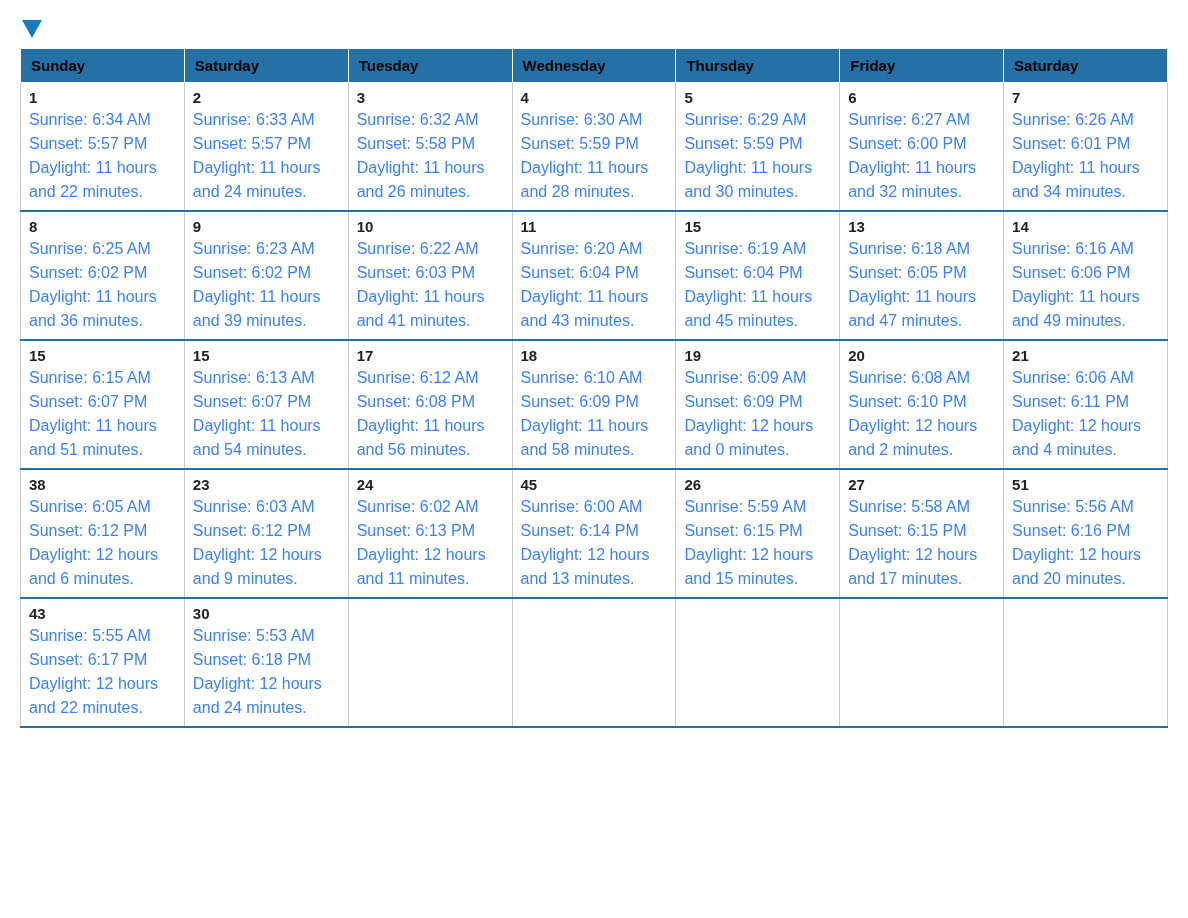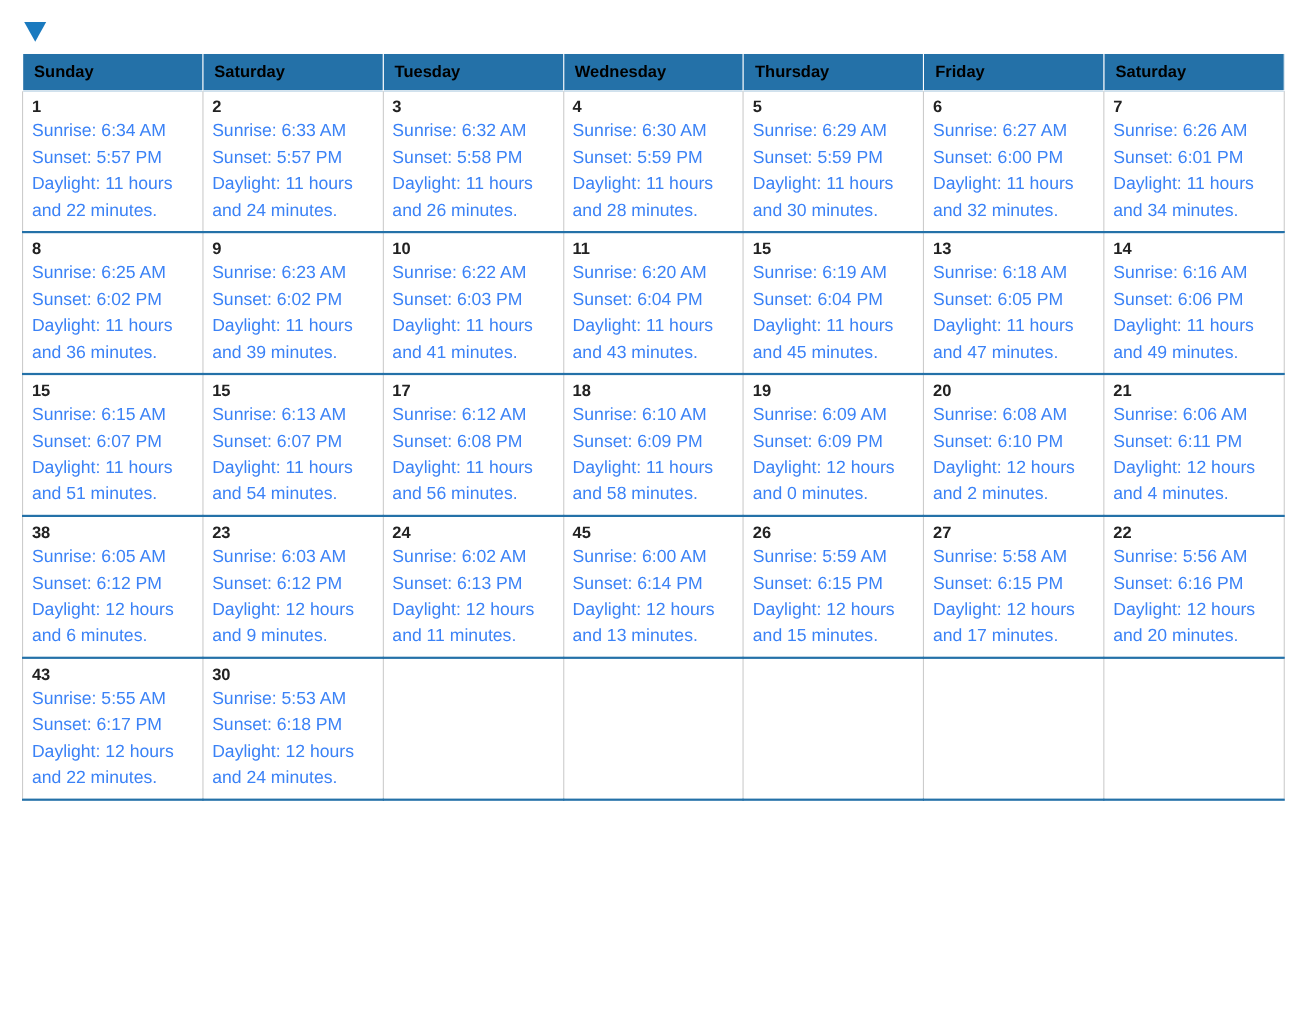--- a/index.html
+++ b/index.html
@@ -236,21 +236,21 @@
         </td>
         <td>
           <span class="day-number">26</span>
           <div class="day-info">Sunrise: 5:59 AM<br>Sunset: 6:15 PM<br>Daylight: 12 hours and 15 minutes.</div>
         </td>
         <td>
           <span class="day-number">27</span>
           <div class="day-info">Sunrise: 5:58 AM<br>Sunset: 6:15 PM<br>Daylight: 12 hours and 17 minutes.</div>
         </td>
         <td>
-          <span class="day-number">22</span>
+          <span class="day-number">51</span>
           <div class="day-info">Sunrise: 5:56 AM<br>Sunset: 6:16 PM<br>Daylight: 12 hours and 20 minutes.</div>
         </td>
       </tr>
       <tr>
         <td>
           <span class="day-number">43</span>
           <div class="day-info">Sunrise: 5:55 AM<br>Sunset: 6:17 PM<br>Daylight: 12 hours and 22 minutes.</div>
         </td>
         <td>
           <span class="day-number">30</span>

